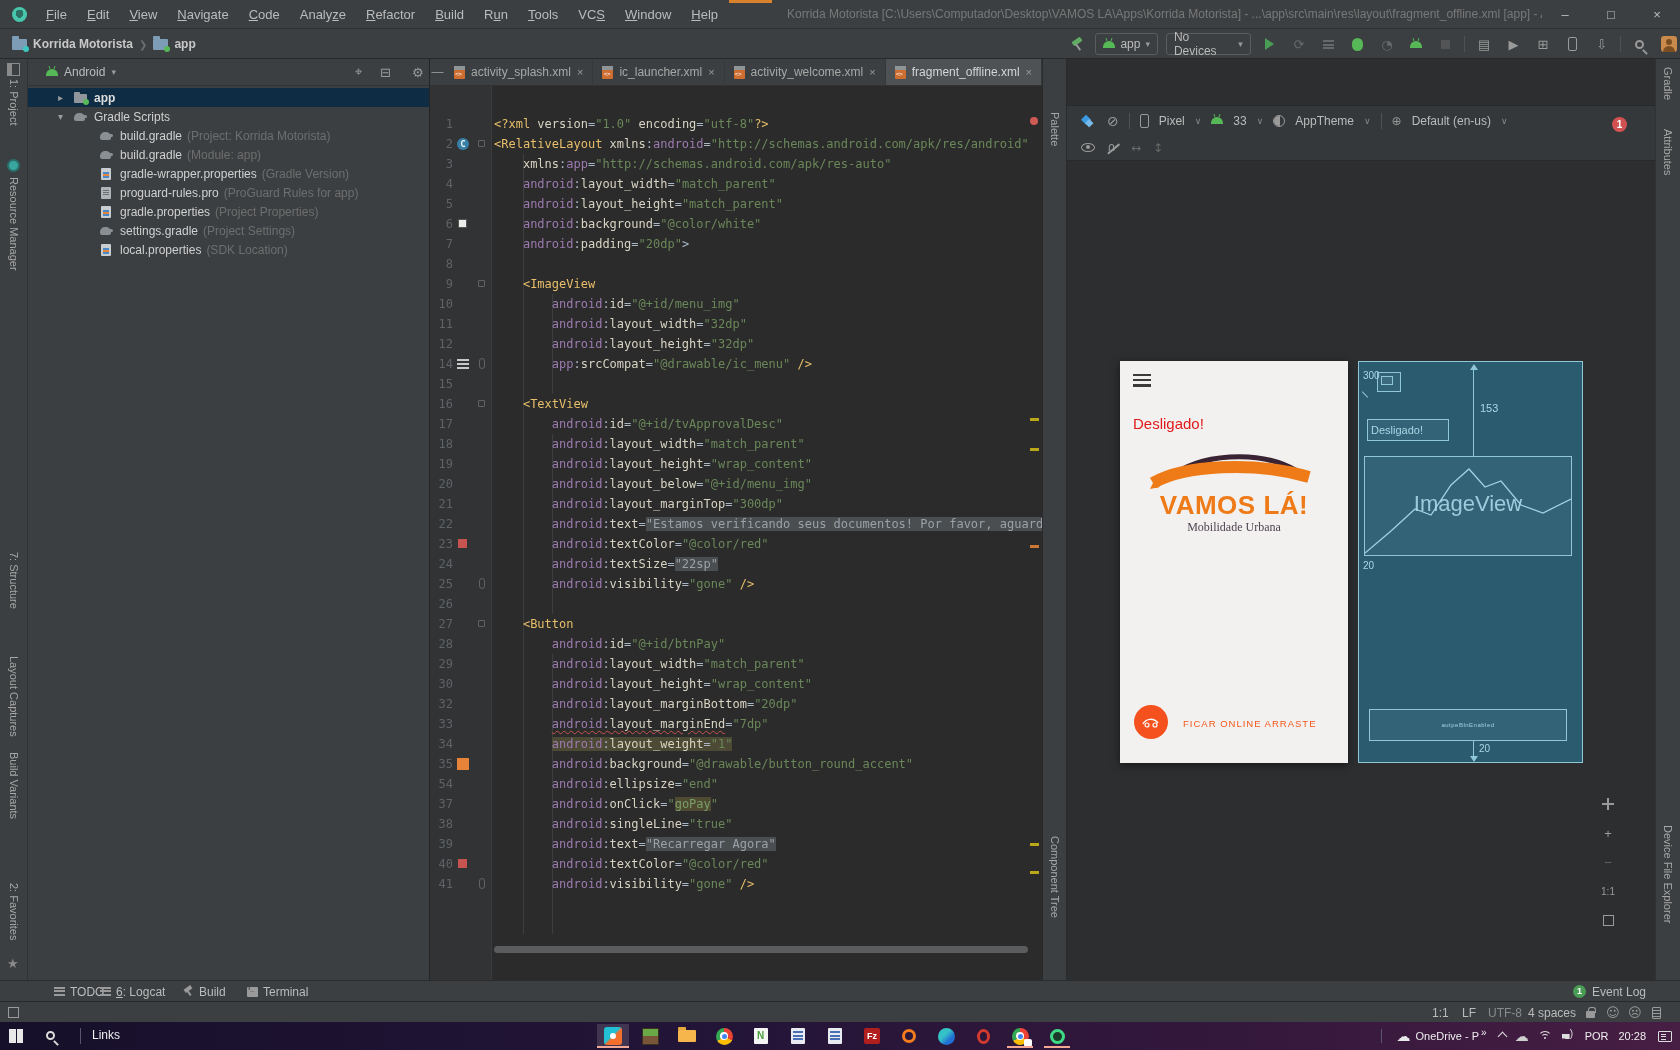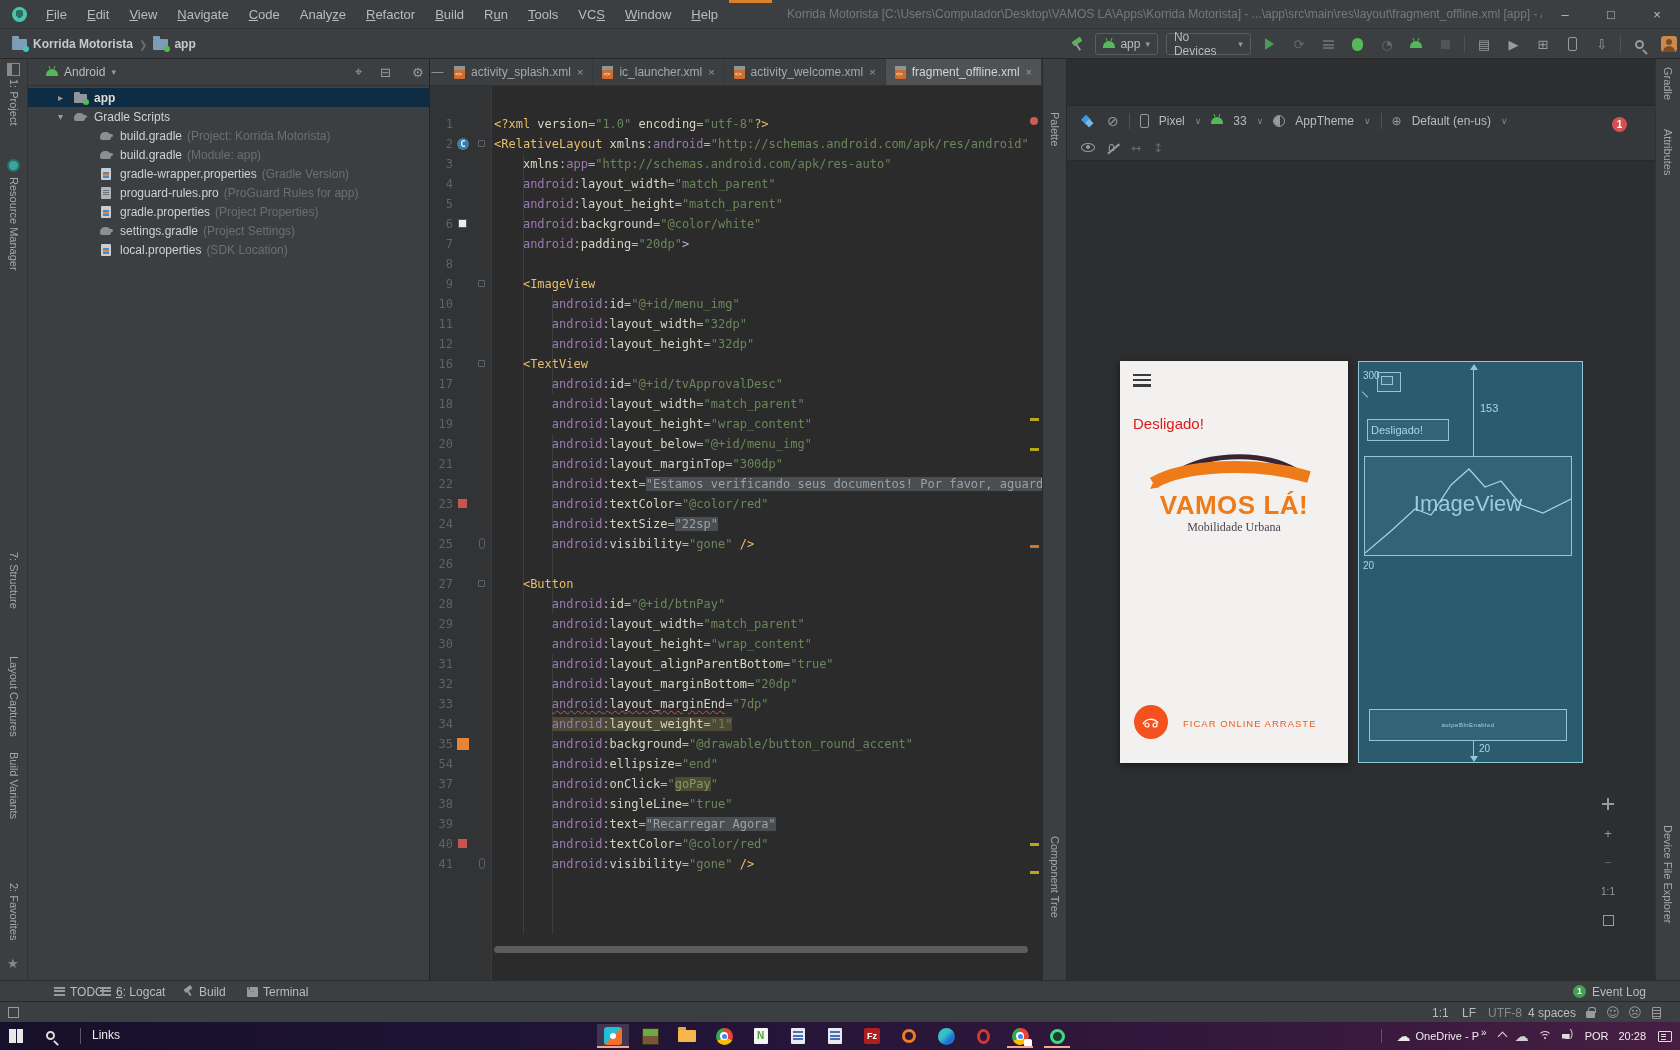--- a/index.html
+++ b/index.html
@@ -520,20 +520,36 @@
             <span class="fo"></span>
             <span class="src">        <span class="k-p">android</span><span class="k-d">:</span><span class="k-a">layout_width</span><span class="k-d">=</span><span class="k-v">"32dp"</span></span>
           </div>
           <div class="cl">
             <span class="ln">12</span>
             <span class="gi"></span>
             <span class="fo"></span>
             <span class="src">        <span class="k-p">android</span><span class="k-d">:</span><span class="k-a">layout_height</span><span class="k-d">=</span><span class="k-v">"32dp"</span></span>
           </div>
           <div class="cl">
+            <span class="ln">14</span>
+            <span class="gi">
+              <span class="g-m"></span>
+            </span>
+            <span class="fo">
+              <span class="f-e"></span>
+            </span>
+            <span class="src">        <span class="k-p">app</span><span class="k-d">:</span><span class="k-a">srcCompat</span><span class="k-d">=</span><span class="k-v">"@drawable/ic_menu"</span><span class="k-d"> </span><span class="k-t">/&gt;</span></span>
+          </div>
+          <div class="cl">
+            <span class="ln">15</span>
+            <span class="gi"></span>
+            <span class="fo"></span>
+            <span class="src"></span>
+          </div>
+          <div class="cl">
             <span class="ln">16</span>
             <span class="gi"></span>
             <span class="fo">
               <span class="f-o"></span>
             </span>
             <span class="src">    <span class="k-t">&lt;TextView</span></span>
           </div>
           <div class="cl">
             <span class="ln">17</span>
             <span class="gi"></span>
@@ -616,26 +632,20 @@
             <span class="ln">29</span>
             <span class="gi"></span>
             <span class="fo"></span>
             <span class="src">        <span class="k-p">android</span><span class="k-d">:</span><span class="k-a">layout_width</span><span class="k-d">=</span><span class="k-v">"match_parent"</span></span>
           </div>
           <div class="cl">
             <span class="ln">30</span>
             <span class="gi"></span>
             <span class="fo"></span>
             <span class="src">        <span class="k-p">android</span><span class="k-d">:</span><span class="k-a">layout_height</span><span class="k-d">=</span><span class="k-v">"wrap_content"</span></span>
-          </div>
-          <div class="cl">
-            <span class="ln">31</span>
-            <span class="gi"></span>
-            <span class="fo"></span>
-            <span class="src">        <span class="k-p">android</span><span class="k-d">:</span><span class="k-a">layout_alignParentBottom</span><span class="k-d">=</span><span class="k-v">"true"</span></span>
           </div>
           <div class="cl">
             <span class="ln">32</span>
             <span class="gi"></span>
             <span class="fo"></span>
             <span class="src">        <span class="k-p">android</span><span class="k-d">:</span><span class="k-a">layout_marginBottom</span><span class="k-d">=</span><span class="k-v">"20dp"</span></span>
           </div>
           <div class="cl">
             <span class="ln">33</span>
             <span class="gi"></span>

